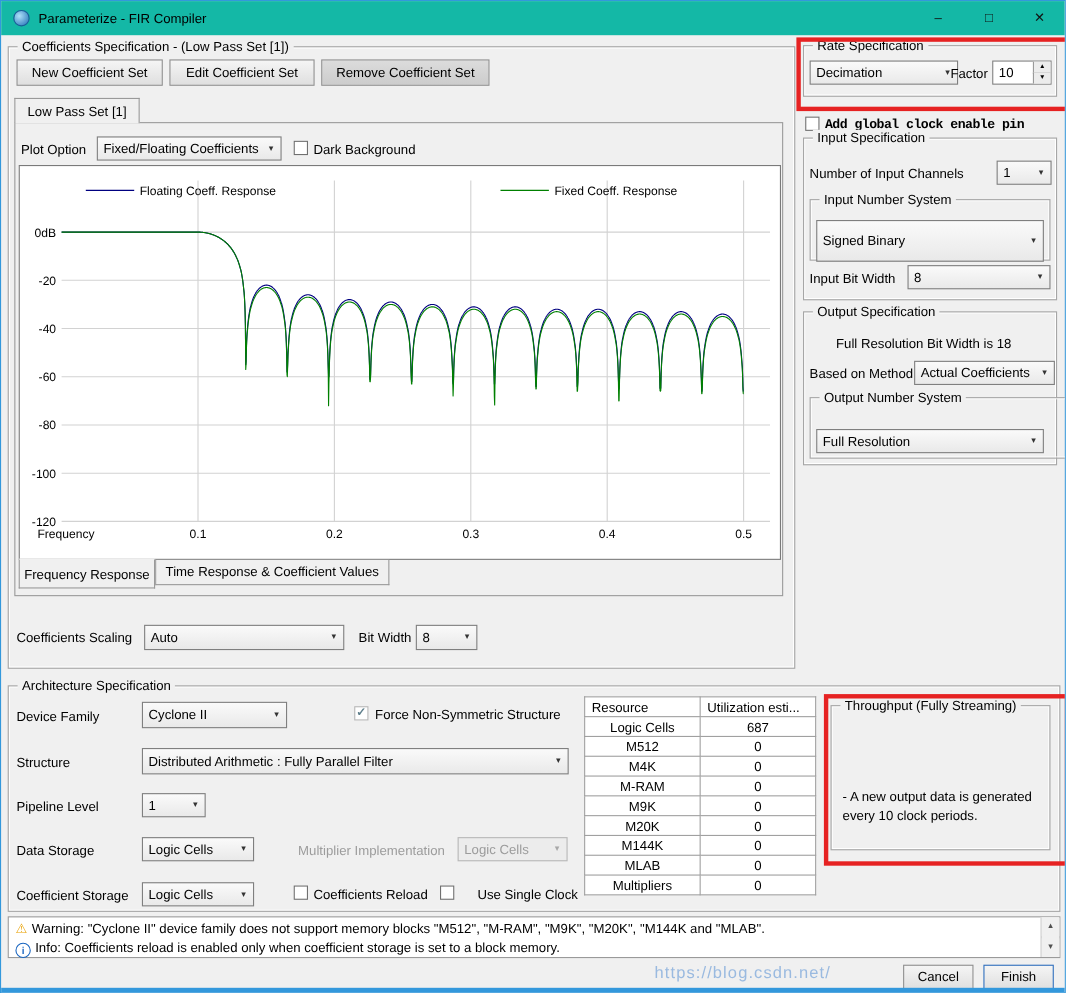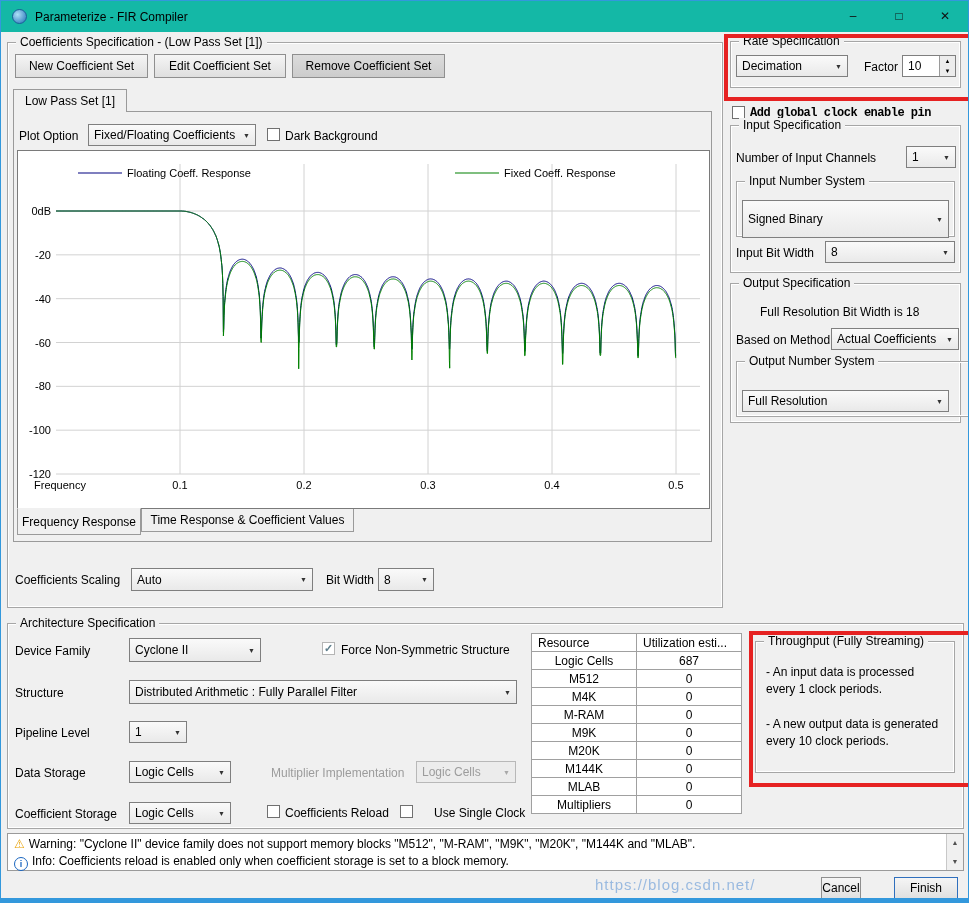--- a/index.html
+++ b/index.html
@@ -118,21 +118,21 @@
   </div>
   <span class="label" style="left:325px;top:572px;">Bit Width</span>
   <div class="combo" style="left:377px;top:567px;width:56px;height:23px;">
     <span>8</span>
     <span class="arrow">▼</span>
   </div>
 
   <div class="group" style="left:729px;top:40px;width:231px;height:47px;">
     <span class="legend">Rate Specification</span>
   </div>
-  <div class="combo" style="left:735px;top:54px;width:112px;height:22px;justify-content:center;">
+  <div class="combo" style="left:735px;top:54px;width:135px;height:22px;justify-content:center;">
     <span>Decimation</span>
     <span class="arrow">▼</span>
   </div>
   <span class="label" style="left:863px;top:59px;">Factor</span>
   <div style="position:absolute;left:901px;top:54px;width:54px;height:22px;border:1px solid #7f7f7f;background:#fff;box-sizing:border-box;">
     <span style="position:absolute;left:5px;top:3px;">10</span>
     <span style="position:absolute;right:0;top:0;width:15px;height:10px;border-left:1px solid #9a9a9a;border-bottom:1px solid #9a9a9a;background:#ececec;font-size:6px;text-align:center;line-height:10px;"><span>▲</span></span>
     <span style="position:absolute;right:0;bottom:0;width:15px;height:10px;border-left:1px solid #9a9a9a;background:#ececec;font-size:6px;text-align:center;line-height:10px;"><span>▼</span></span>
   </div>
   <div class="annotation" style="left:723px;top:33px;width:243px;height:59px;"></div>
@@ -264,36 +264,35 @@
         </tr>
         <tr>
           <td>Multipliers</td>
           <td>0</td>
         </tr>
       </tbody>
   </table>
 
   <div class="group" style="left:754px;top:640px;width:200px;height:132px;">
     <span class="legend">Throughput (Fully Streaming)</span>
-    <div style="position:absolute;left:10px;top:22px;width:178px;line-height:17px;">- An input data is processed every 1 clock periods.</div>
     <div style="position:absolute;left:10px;top:74px;width:178px;line-height:17px;">- A new output data is generated every 10 clock periods.</div>
   </div>
   <div class="annotation" style="left:748px;top:630px;width:215px;height:148px;"></div>
 
   <div class="msg-box">
     <div class="msg-row" style="top:3px;">
       <span class="warn-ico">⚠</span><span>Warning: "Cyclone II" device family does not support memory blocks "M512", "M-RAM", "M9K", "M20K", "M144K and "MLAB".</span>
     </div>
     <div class="msg-row" style="top:20px;">
       <span class="info-ico">i</span><span>Info: Coefficients reload is enabled only when coefficient storage is set to a block memory.</span>
     </div>
     <div class="sb">
       <span class="sb-btn" style="top:0;"><span>▲</span></span>
       <span class="sb-btn" style="bottom:0;"><span>▼</span></span>
     </div>
   </div>
 
-  <div class="btn" style="left:820px;top:876px;width:40px;height:23px;line-height:21px;">Cancel</div>
+  <div class="btn" style="left:820px;top:876px;width:64px;height:23px;line-height:21px;">Cancel</div>
   <div class="btn" style="left:893px;top:876px;width:64px;height:23px;line-height:21px;border-color:#2f6fbd;">Finish</div>
   <div class="watermark">https://blog.csdn.net/</div>
   <div class="bottom-strip"></div>
 
 </div>
 
 </body></html>

